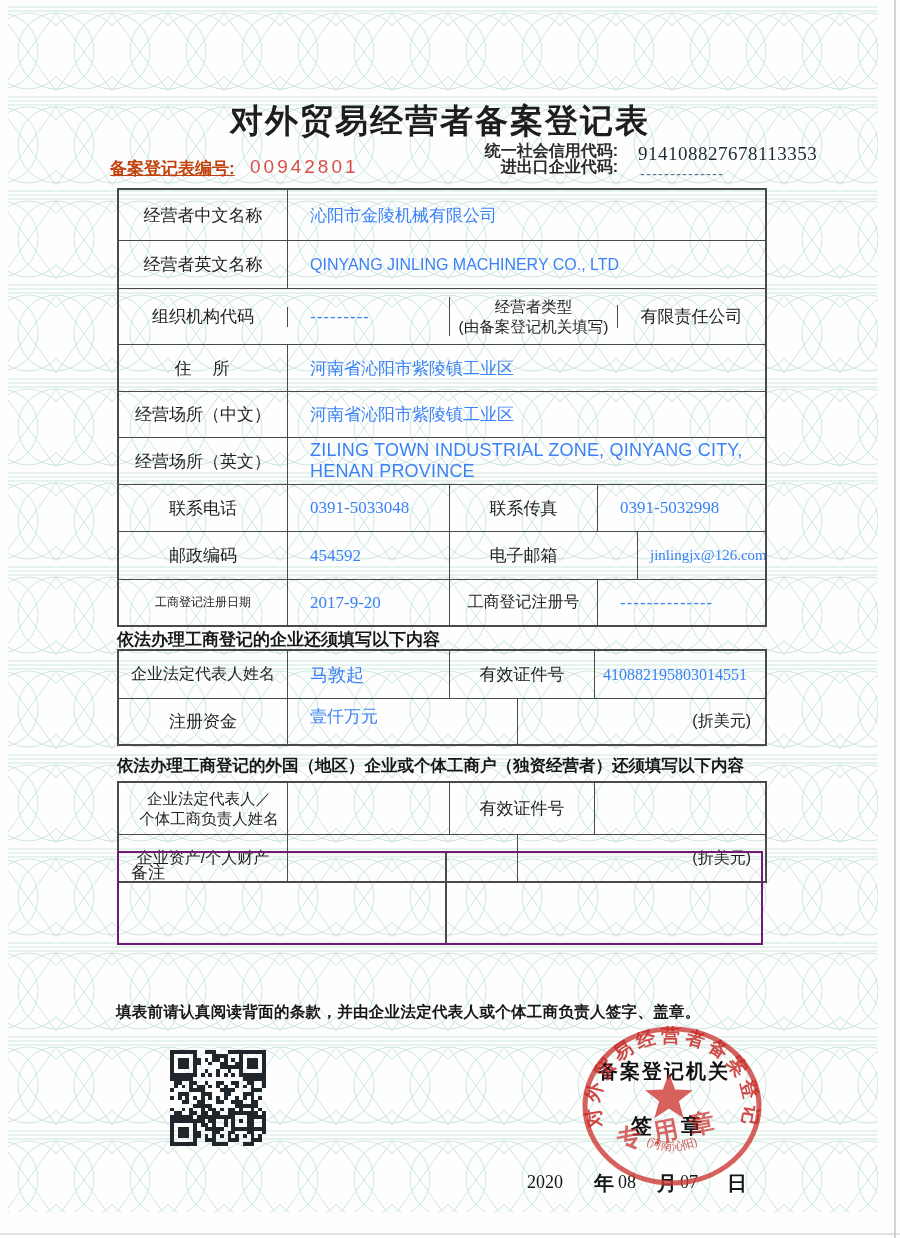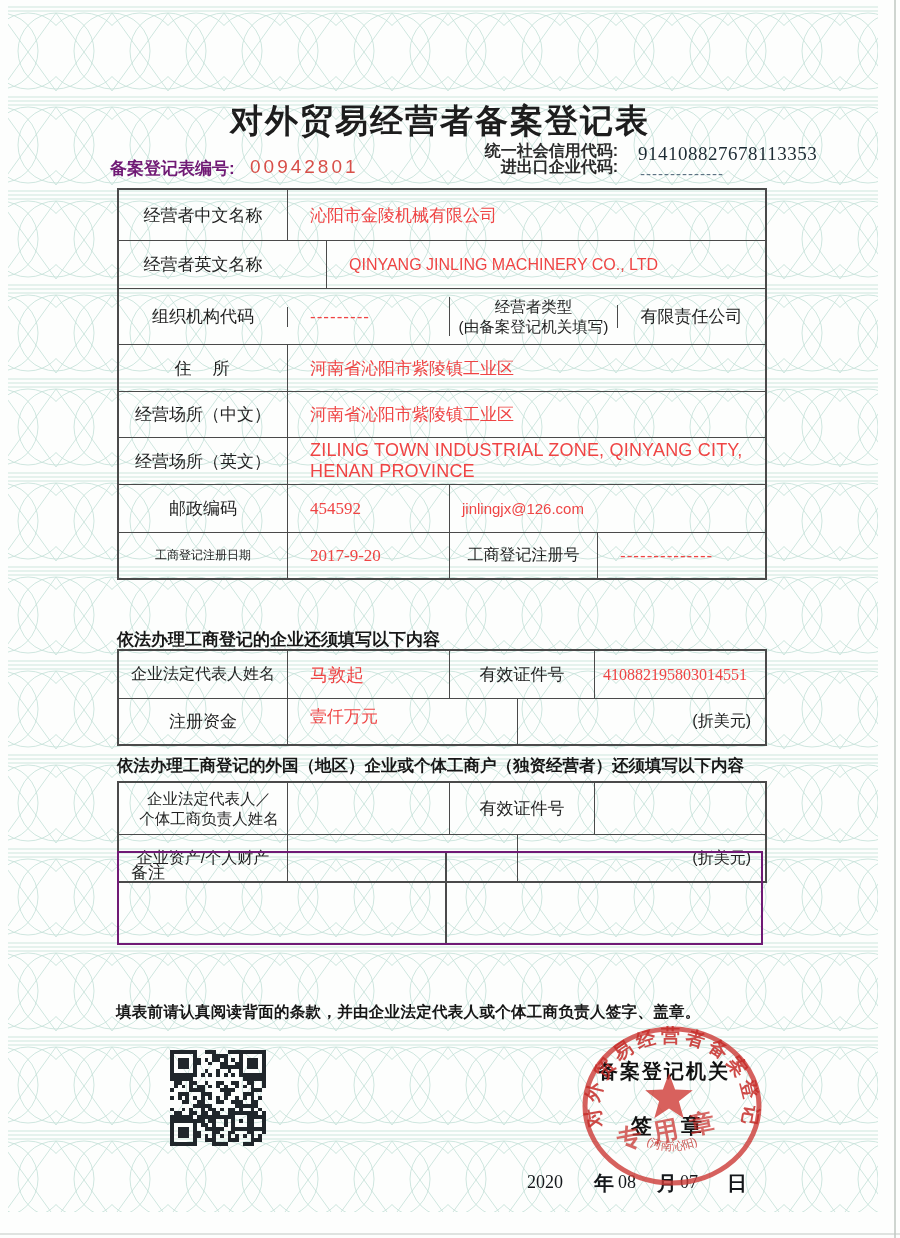--- a/index.html
+++ b/index.html
@@ -8,37 +8,37 @@
     background:#fdfefd;overflow:hidden;
     font-family:"Liberation Sans","DejaVu Sans",sans-serif;
     color:#222;
   }
   .bg{position:absolute;left:0;top:0;z-index:0;}
   .abs{position:absolute;z-index:2;}
   .title{
     left:117px;top:99px;width:646px;text-align:center;
     font-size:33px;font-weight:bold;letter-spacing:2px;color:#1d1d1d;
   }
-  .regno-label{left:110px;top:157px;font-size:17px;font-weight:bold;color:#701a75;}
+  .regno-label{left:110px;top:157px;font-size:17px;font-weight:bold;color:#c2410c;text-decoration:underline;}
   .regno-value{left:250px;top:156px;font-size:19px;letter-spacing:3px;color:#d84f49;}
   .codes{left:428px;top:141px;width:190px;text-align:right;font-size:16px;font-weight:bold;color:#2a2a2a;}
   .codes .l2{margin-top:-5px;}
   .credit-value{left:638px;top:143px;font-family:"Liberation Serif","DejaVu Serif",serif;font-size:19px;letter-spacing:.5px;color:#1c2a33;}
   .ie-dashes{left:640px;top:165px;font-size:15px;letter-spacing:1px;color:#5d7383;}
   .dashes{color:#6a7d89;letter-spacing:1px;}
 
   .tbl{position:absolute;z-index:2;border:2px solid #4a4a4a;background:transparent;}
   .tr{display:flex;border-top:1.5px solid #4a4a4a;}
   .tr:first-child{border-top:none;}
   .tc{display:flex;align-items:center;border-left:1.5px solid #4a4a4a;box-sizing:border-box;overflow:hidden;}
   .tc:first-child{border-left:none;}
   .lab{justify-content:center;text-align:center;font-size:17px;color:#1f1f1f;}
-  .val{flex:1;padding-left:22px;font-size:17px;color:#ef4444;}
+  .val{flex:1;padding-left:22px;font-size:17px;color:#3b82f6;}
   .serif{font-family:"Liberation Serif","DejaVu Serif",serif;}
-  .mono{font-family:Liberation Sans, sans-serif;font-size:15px;}
+  .mono{font-family:Liberation Serif, serif;font-size:15px;margin-left:40px;}
   .small-en{font-size:18px;letter-spacing:.2px;}
   .two-line{flex-direction:column;justify-content:center;line-height:1.25;}
   .heading{font-size:17px;font-weight:bold;color:#171717;}
   .usd{flex:1;justify-content:flex-end;padding-right:14px;font-size:16px;color:#1f1f1f;}
 
   .remark-box{left:117px;top:851px;width:646px;height:94px;border:2px solid #701a75;box-sizing:border-box;}
   .remark-label{position:absolute;left:12px;top:8px;font-size:17px;color:#1f1f1f;}
   .remark-divider{position:absolute;left:326px;top:0;width:1.5px;height:100%;background:#4a4a4a;}
 
   .footer-note{left:116px;top:1002px;font-size:15.5px;font-weight:bold;color:#161616;letter-spacing:.3px;}
@@ -90,21 +90,21 @@
     <div class="l2">进出口企业代码:</div>
   </div>
   <div class="abs credit-value">914108827678113353</div>
   <div class="abs ie-dashes">--------------</div>
 
   <div class="tbl" style="left:117px;top:188px;width:646px;">
     <div class="tr" style="height:50px;">
       <div class="tc lab" style="width:168px;">经营者中文名称</div>
       <div class="tc val">沁阳市金陵机械有限公司</div>
     </div>
-    <div class="tr" style="height:47px;gap:39px;">
+    <div class="tr" style="height:47px;">
       <div class="tc lab" style="width:168px;">经营者英文名称</div>
       <div class="tc val" style="font-size:16px;">QINYANG JINLING MACHINERY CO., LTD</div>
     </div>
     <div class="tr" style="height:55px;align-items:center;">
       <div class="tc lab" style="width:168px;">组织机构代码</div>
       <div class="tc val dashes" style="flex:none;width:162px;">---------</div>
       <div class="tc lab two-line" style="width:168px;font-size:15.5px;">
         <span>经营者类型</span>
         <span>(由备案登记机关填写)</span>
       </div>
@@ -115,23 +115,30 @@
       <div class="tc val">河南省沁阳市紫陵镇工业区</div>
     </div>
     <div class="tr" style="height:45px;">
       <div class="tc lab" style="width:168px;">经营场所（中文）</div>
       <div class="tc val">河南省沁阳市紫陵镇工业区</div>
     </div>
     <div class="tr" style="height:46px;">
       <div class="tc lab" style="width:168px;">经营场所（英文）</div>
       <div class="tc val small-en">ZILING TOWN INDUSTRIAL ZONE, QINYANG CITY, HENAN PROVINCE</div>
     </div>
+    <div class="tr" style="height:46px;">
+      <div class="tc lab" style="width:168px;">联系电话</div>
+      <div class="tc val serif" style="flex:none;width:162px;">0391-5033048</div>
+      <div class="tc lab" style="width:148px;">联系传真</div>
+      <div class="tc val serif">0391-5032998</div>
+    </div>
     <div class="tr" style="height:47px;">
       <div class="tc lab" style="width:168px;">邮政编码</div>
       <div class="tc val serif" style="flex:none;width:162px;">454592</div>
+      <div class="tc lab" style="width:148px;">电子邮箱</div>
       <div class="tc val mono" style="padding-left:12px;">jinlingjx@126.com</div>
     </div>
     <div class="tr" style="height:45px;">
       <div class="tc lab" style="width:168px;font-size:12px;">工商登记注册日期</div>
       <div class="tc val serif" style="flex:none;width:162px;">2017-9-20</div>
       <div class="tc lab" style="width:148px;font-size:16px;">工商登记注册号</div>
       <div class="tc val dashes">--------------</div>
     </div>
   </div>
 

